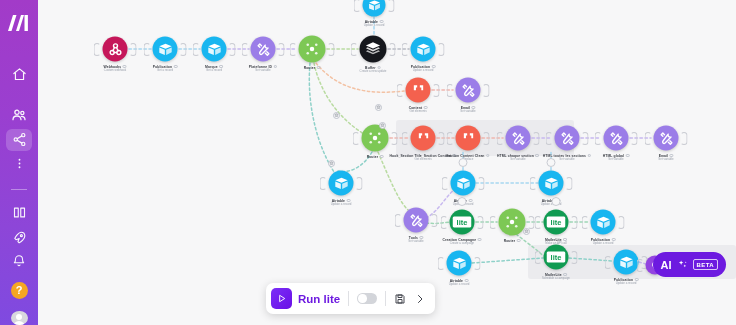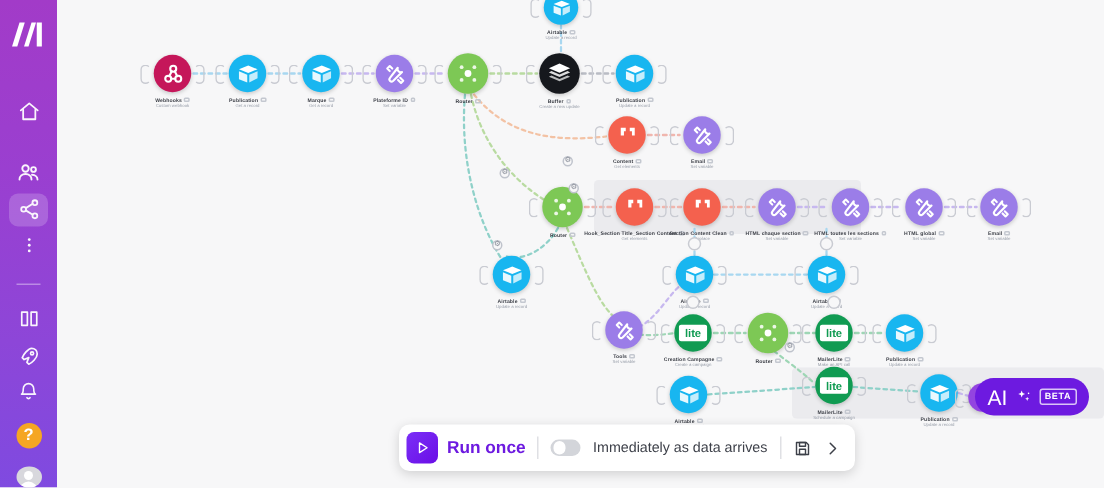--- a/index.html
+++ b/index.html
@@ -132,21 +132,21 @@
     border-radius:50%; background:#fff; }
   .tb-label { font-size:9.5px; color:#3d4049; white-space:nowrap; }
   .tb-ico { color:#3d4049; display:flex; align-items:center; }
 
   
   #ai-pill {
     position:absolute; right:10px; bottom:48px; height:25px;
     background:#6d1ae0; border-radius:13px;
     display:flex; align-items:center; gap:5px; padding:0 8px; z-index:40;
   }
-  #ai-pill .ai-txt { color:#fff; font-size:14px; font-weight:normal; }
+  #ai-pill .ai-txt { color:#fff; font-size:11px; font-weight:bold; }
   #ai-pill .beta {
     color:#fff; font-size:6px; font-weight:bold; letter-spacing:.4px;
     border:1px solid rgba(255,255,255,.75); border-radius:2px; padding:1.5px 3px;
   }
 </style>
 </head>
 <body>
 
 <div id="app">
 
@@ -739,25 +739,24 @@
         <div class="ngear" style="left: 290px; top: 160px;">⚙</div>
       </div>
 
     <div id="toolbar">
       <div class="run-btn">
         <span class="run-ico">
           <svg width="11" height="11" viewBox="0 0 24 24" fill="none" stroke="#fff" stroke-width="2" stroke-linejoin="round">
               <polygon points="8,5 19,12 8,19"></polygon>
             </svg>
         </span>
-        <span class="run-txt">Run once</span>
+        <span class="run-txt">Run lite</span>
       </div>
       <div class="tb-sep"></div>
       <div class="toggle"></div>
-      <div class="tb-label">Immediately as data arrives</div>
       <div class="tb-sep"></div>
       <div class="tb-ico">
         <svg width="12" height="12" viewBox="0 0 24 24" fill="none" stroke="currentColor" stroke-width="1.9" stroke-linejoin="round">
           <path d="M4 4h13l3 3v13H4z"></path>
             <rect x="8" y="4" width="8" height="5"></rect>
             <rect x="8" y="13" width="8" height="7"></rect>
         </svg>
       </div>
       <div class="tb-ico">
         <svg width="12" height="12" viewBox="0 0 24 24" fill="none" stroke="currentColor" stroke-width="2" stroke-linecap="round" stroke-linejoin="round">

